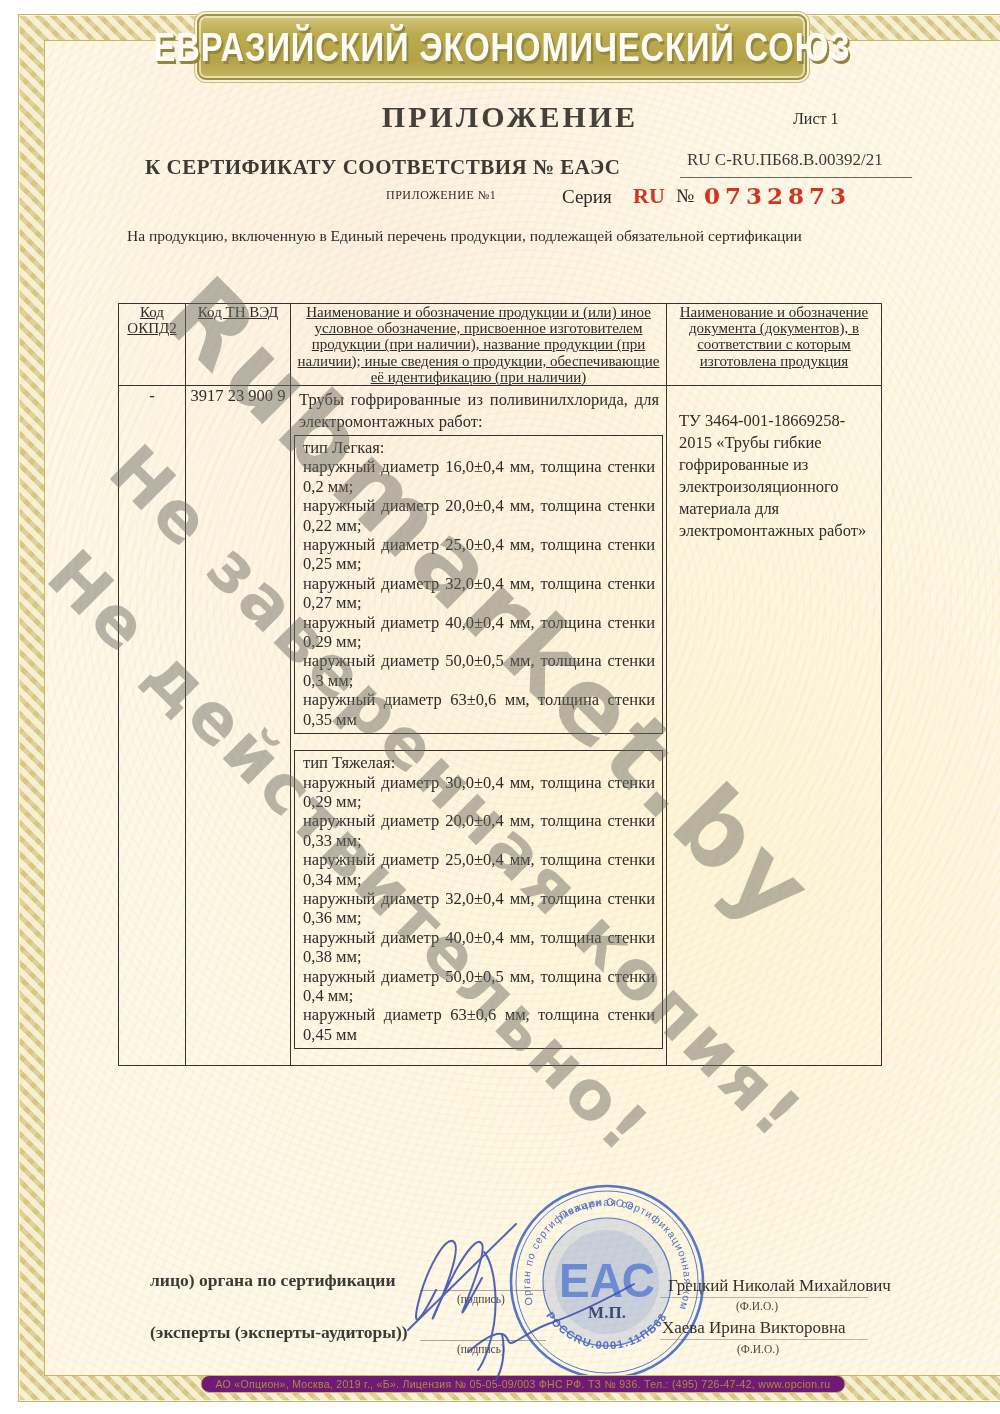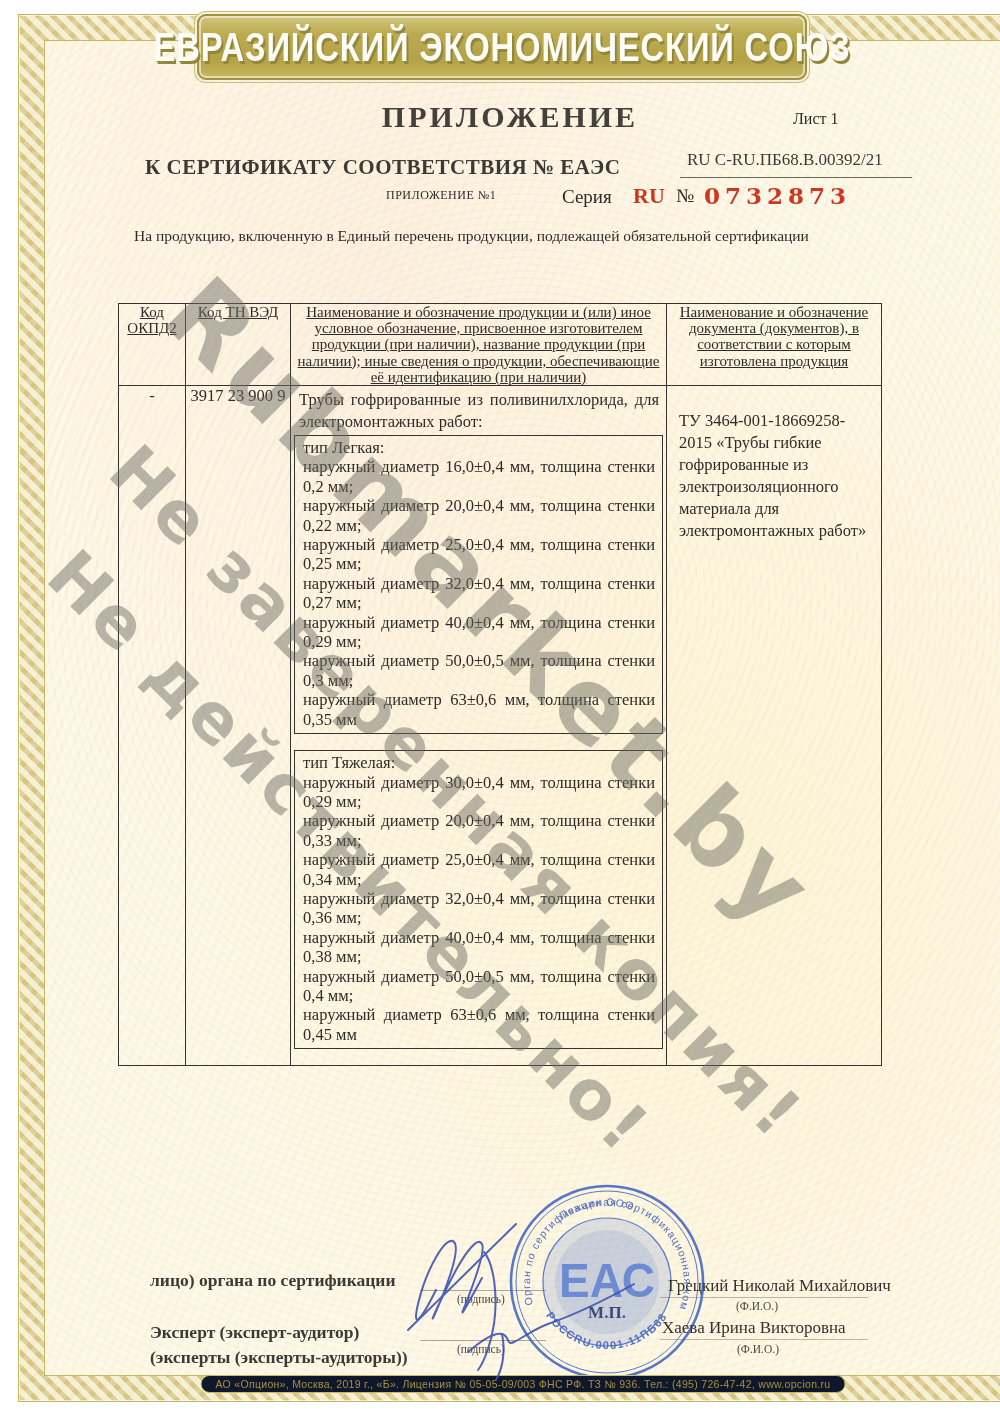--- a/index.html
+++ b/index.html
@@ -45,21 +45,21 @@
   .title{left:290px;top:100px;width:440px;text-align:center;font-weight:bold;font-size:30px;letter-spacing:3px;color:#44413b;z-index:2;}
   .sheet{left:793px;top:110px;font-size:16px;z-index:2;}
   .certline{left:145px;top:155px;font-weight:bold;font-size:21px;letter-spacing:.5px;color:#3c3a35;z-index:2;}
   .certnum{left:687px;top:150px;font-size:17px;color:#3c3a35;z-index:2;}
   .certnum-line{left:680px;top:177px;width:232px;height:1px;background:#6b675e;z-index:2;}
   .appx{left:386px;top:188px;font-size:12px;letter-spacing:.5px;z-index:2;}
   .seria{left:562px;top:186px;font-size:19px;z-index:2;}
   .seria-ru{left:633px;top:183px;font-size:22px;font-weight:bold;z-index:2;}
   .numsign{left:676px;top:185px;font-size:19px;z-index:2;}
   .blanknum{left:704px;top:182px;font-size:23px;font-weight:bold;letter-spacing:5px;font-family:"DejaVu Serif", serif;z-index:2;}
-  .note{left:134px;top:227px;width:752px;font-size:15.5px;z-index:2;}
+  .note{left:127px;top:227px;width:752px;font-size:15.5px;z-index:2;}
 
   
   table.cert{
     position:absolute;left:118px;top:303px;width:761px;z-index:2;
     border-collapse:collapse;table-layout:fixed;
   }
   table.cert td{border:1px solid #35332e;vertical-align:top;padding:0;}
   td.hdr{font-size:15px;line-height:16.2px;text-align:center;vertical-align:middle;padding:3px 4px;height:76px;text-decoration:underline;}
   .c1{width:66px;} .c2{width:104px;} .c3{width:375px;} .c4{width:214px;}
   .cell-center{text-align:center;padding-top:6px;font-size:16.5px;}
@@ -83,21 +83,21 @@
   .caption{position:absolute;font-size:11.5px;color:#4a4842;z-index:2;}
   .name{position:absolute;font-size:17px;color:#33312c;z-index:7;white-space:nowrap;font-family:Liberation Serif, serif;}
   .fio-line{position:absolute;height:1px;background:rgba(120,118,110,.5);z-index:2;}
 
   .stamp{position:absolute;left:507px;top:1182px;z-index:6;opacity:.92;}
   .signs{position:absolute;left:398px;top:1212px;z-index:7;}
 
   
   .footer{
     position:absolute;left:50%;top:1375px;transform:translateX(-50%);z-index:6;
-    background:#0f172a;border:1px solid #c9b666;border-radius:9px;
+    background:#701a75;border:1px solid #c9b666;border-radius:9px;
     padding:2px 14px;white-space:nowrap;
     font-family:"Liberation Sans", sans-serif;font-size:10.5px;color:#a5913f;letter-spacing:.3px;
   }
 </style>
 </head>
 <body>
 
 <div class="page">
 
   <div class="frame"></div>
@@ -164,21 +164,20 @@
     </table>
 
   <div class="wm wm1">Rubmarket.by</div>
   <div class="wm wm2">Не заверенная копия!</div>
   <div class="wm wm3">Не действительно!</div>
 
   <div class="abs sig-label" style="top:1268px;">
     <div>лицо) органа по сертификации</div>
   </div>
   <div class="abs sig-label" style="top:1320px;">
-    <div>Эксперт (эксперт-аудитор)</div>
     <div>(эксперты (эксперты-аудиторы))</div>
   </div>
 
   <div class="podpis-line" style="left:420px;top:1290px;width:126px;"></div>
   <div class="caption" style="left:457px;top:1293px;">(подпись)</div>
   <div class="podpis-line" style="left:420px;top:1340px;width:126px;"></div>
   <div class="caption" style="left:457px;top:1343px;">(подпись)</div>
 
   <div class="name" style="left:668px;top:1276px;">Грецкий Николай Михайлович</div>
   <div class="fio-line" style="left:660px;top:1297px;width:208px;"></div>

